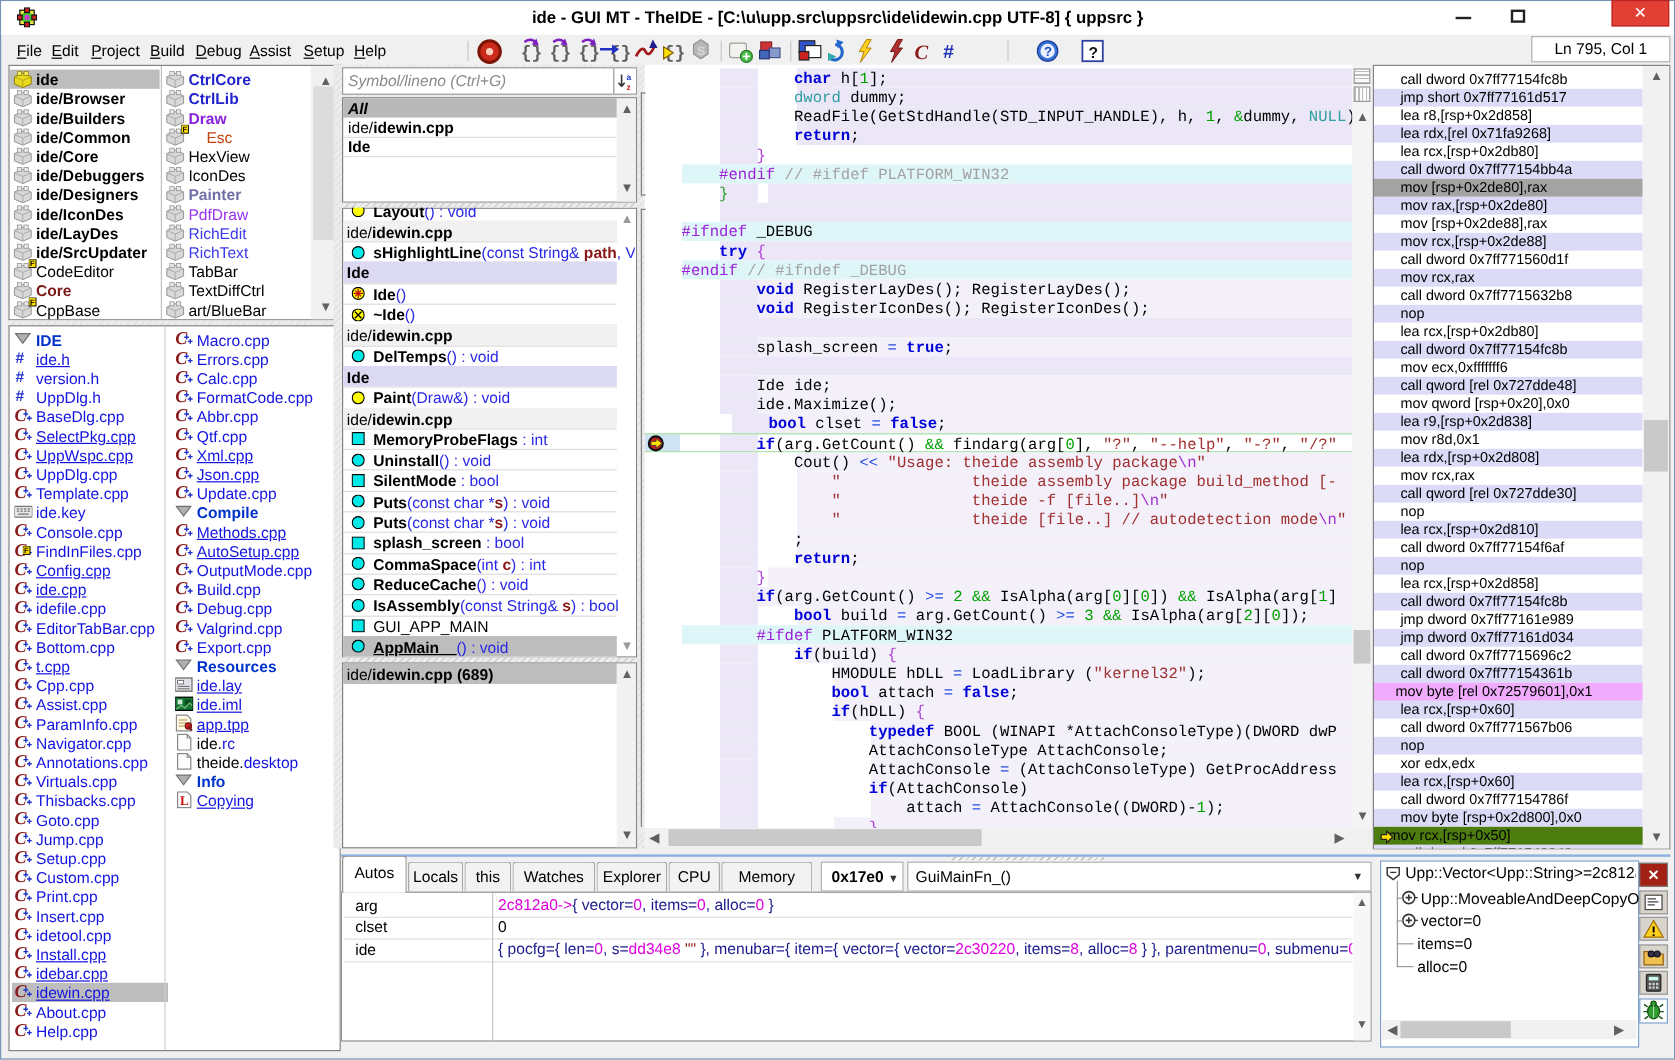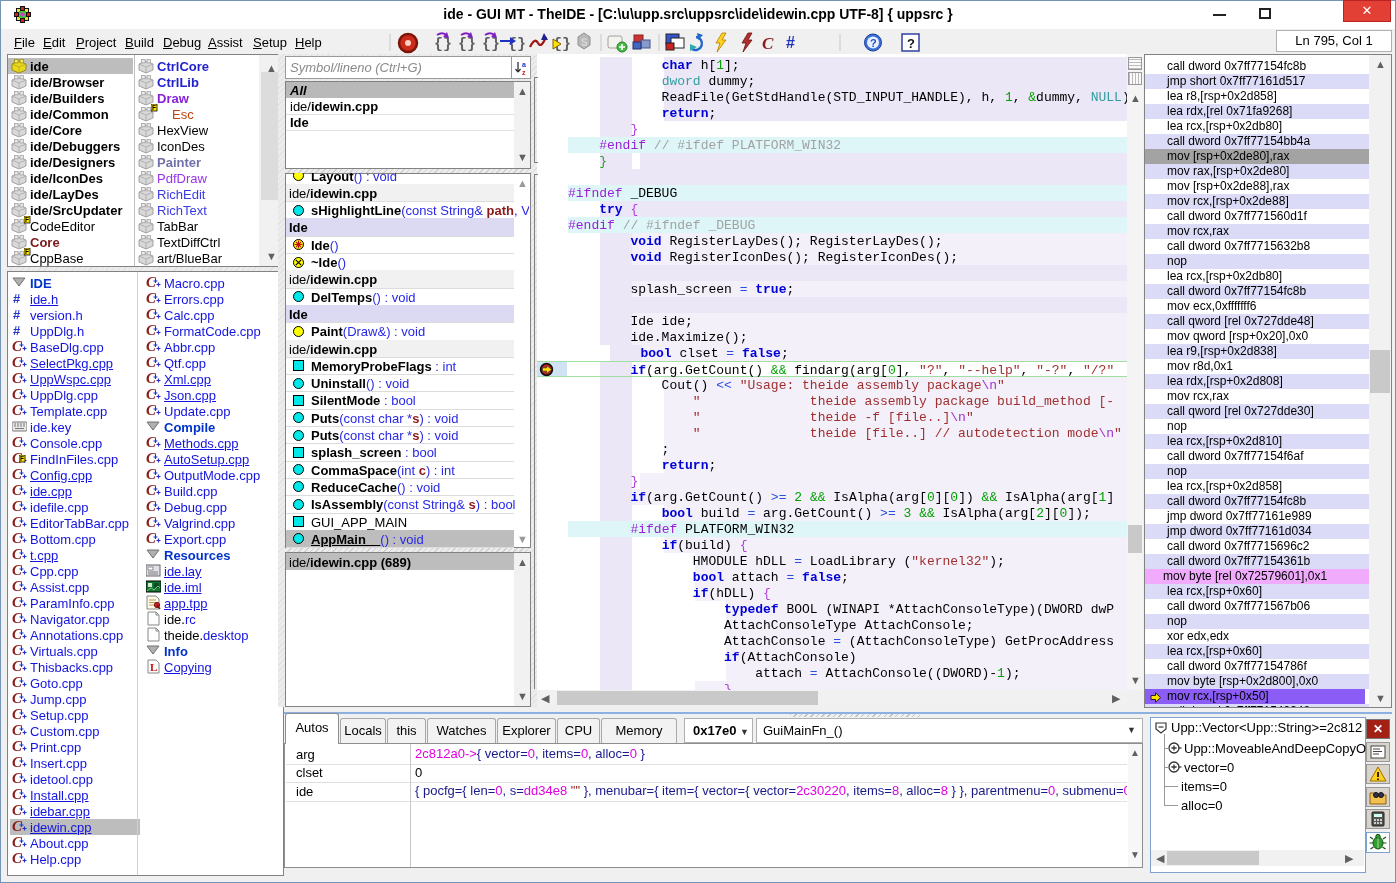--- a/index.html
+++ b/index.html
@@ -867,21 +867,21 @@
 <div class="ab" style="left:0;top:483.5px;width:224px;height:15px;background:#fff;font-size:12px;line-height:15px;color:#000;padding-left:22px;white-space:nowrap">call dword 0x7ff7715696c2</div>
 <div class="ab" style="left:0;top:498.5px;width:224px;height:15px;background:#dbdbf7;font-size:12px;line-height:15px;color:#000;padding-left:22px;white-space:nowrap">call dword 0x7ff77154361b</div>
 <div class="ab" style="left:0;top:513.5px;width:268px;height:15px;background:#f0abfc;font-size:12px;line-height:15px;color:#000;padding-left:18px;white-space:nowrap">mov byte [rel 0x72579601],0x1</div>
 <div class="ab" style="left:0;top:528.5px;width:224px;height:15px;background:#dbdbf7;font-size:12px;line-height:15px;color:#000;padding-left:22px;white-space:nowrap">lea rcx,[rsp+0x60]</div>
 <div class="ab" style="left:0;top:543.5px;width:224px;height:15px;background:#fff;font-size:12px;line-height:15px;color:#000;padding-left:22px;white-space:nowrap">call dword 0x7ff771567b06</div>
 <div class="ab" style="left:0;top:558.5px;width:224px;height:15px;background:#dbdbf7;font-size:12px;line-height:15px;color:#000;padding-left:22px;white-space:nowrap">nop</div>
 <div class="ab" style="left:0;top:573.5px;width:224px;height:15px;background:#fff;font-size:12px;line-height:15px;color:#000;padding-left:22px;white-space:nowrap">xor edx,edx</div>
 <div class="ab" style="left:0;top:588.5px;width:224px;height:15px;background:#dbdbf7;font-size:12px;line-height:15px;color:#000;padding-left:22px;white-space:nowrap">lea rcx,[rsp+0x60]</div>
 <div class="ab" style="left:0;top:603.5px;width:224px;height:15px;background:#fff;font-size:12px;line-height:15px;color:#000;padding-left:22px;white-space:nowrap">call dword 0x7ff77154786f</div>
 <div class="ab" style="left:0;top:618.5px;width:224px;height:15px;background:#dbdbf7;font-size:12px;line-height:15px;color:#000;padding-left:22px;white-space:nowrap">mov byte [rsp+0x2d800],0x0</div>
-<div class="ab" style="left:0;top:633.5px;width:220px;height:15px;background:#8b5cf6;font-size:12px;line-height:15px;color:#000;padding-left:22px;white-space:nowrap">mov rcx,[rsp+0x50]</div>
+<div class="ab" style="left:0;top:633.5px;width:250px;height:15px;background:#4d7c0f;font-size:12px;line-height:15px;color:#000;padding-left:12px;white-space:nowrap">mov rcx,[rsp+0x50]</div>
 <div class="ab" style="left:0;top:648.5px;width:224px;height:15px;background:#dbdbf7;font-size:12px;line-height:15px;color:#000;padding-left:22px;white-space:nowrap">call dword 0x7ff771549348</div>
 </div>
 <svg class="ab" style="left:1149px;top:691px" width="13" height="13" viewBox="0 0 13 13">
 <path d="M2 4.5 h4.5 v-2.8 l5 4.8 l-5 4.8 v-2.8 h-4.5 z" fill="#ffe000" stroke="#222" stroke-width="1"></path>
   </svg>
 <div class="ab" style="left:1369px;top:55px;width:22px;height:652px;background:#f1f1f1"></div>
 <div class="ab" style="left:1375px;top:58px;white-space:nowrap;font-size:11px;color:#606060">▲</div>
 <div class="ab" style="left:1370px;top:350px;width:20px;height:43px;background:#c9c9c9"></div>
 <div class="ab" style="left:1375px;top:692px;white-space:nowrap;font-size:11px;color:#606060">▼</div>
 <div class="ab" style="left:284px;top:708px;width:1108px;height:9px;background:#f0f0f0"></div>

